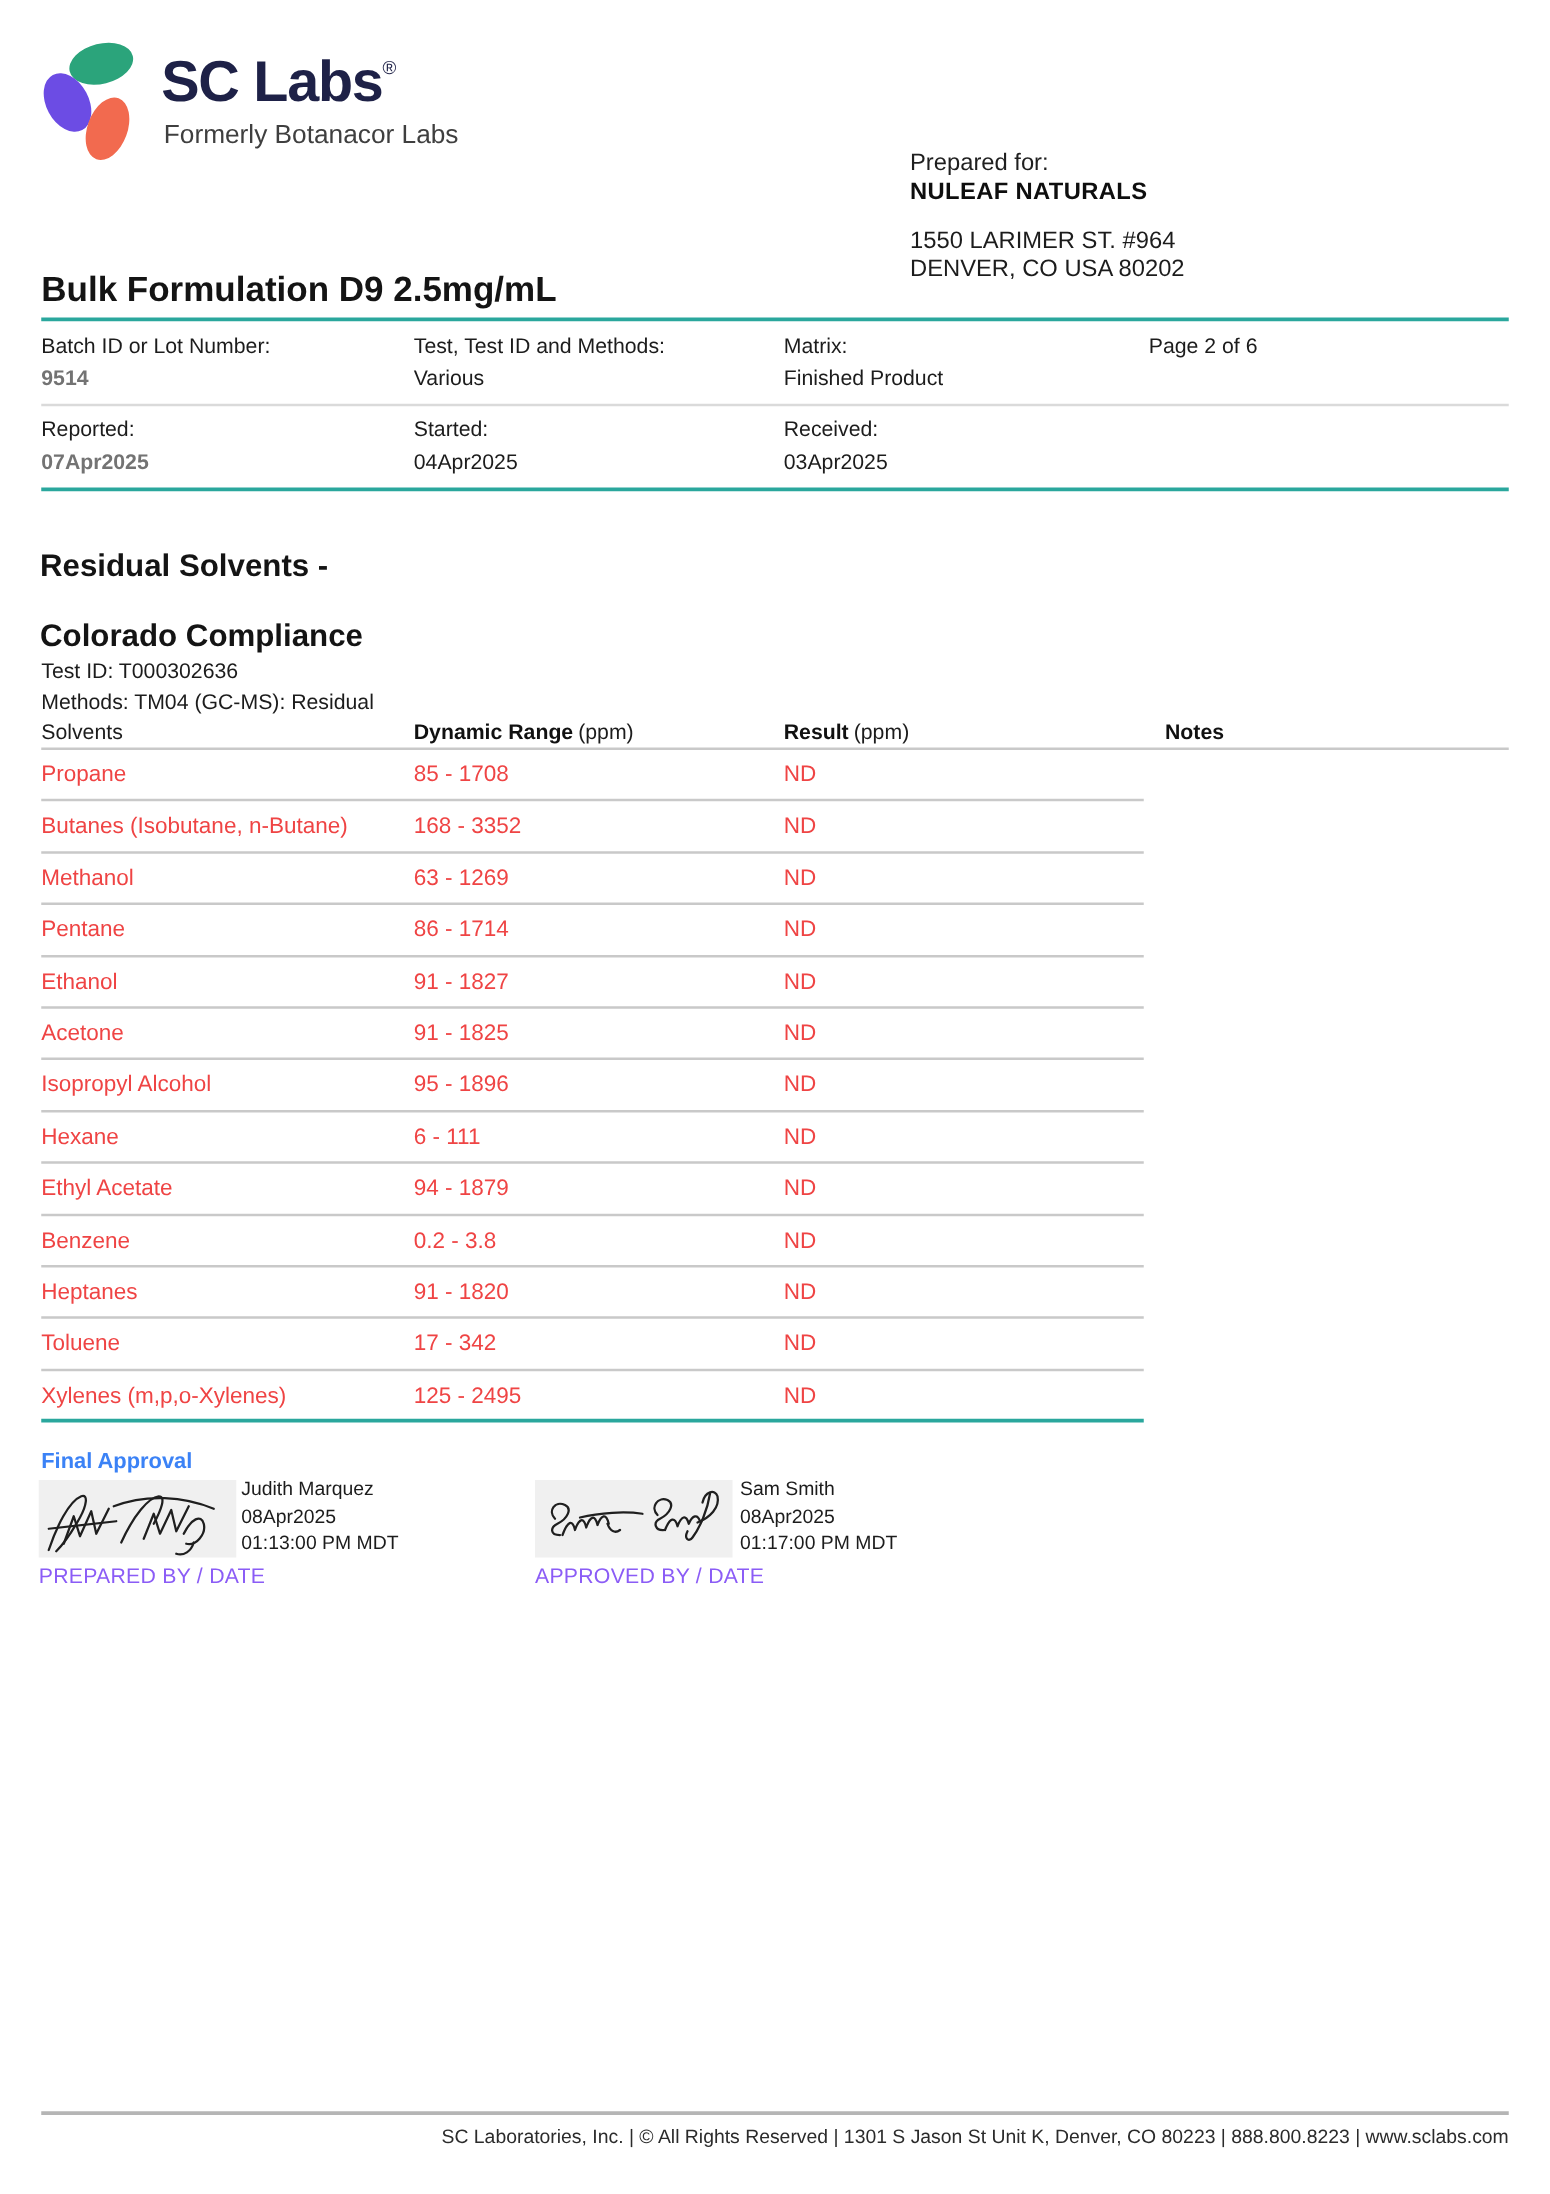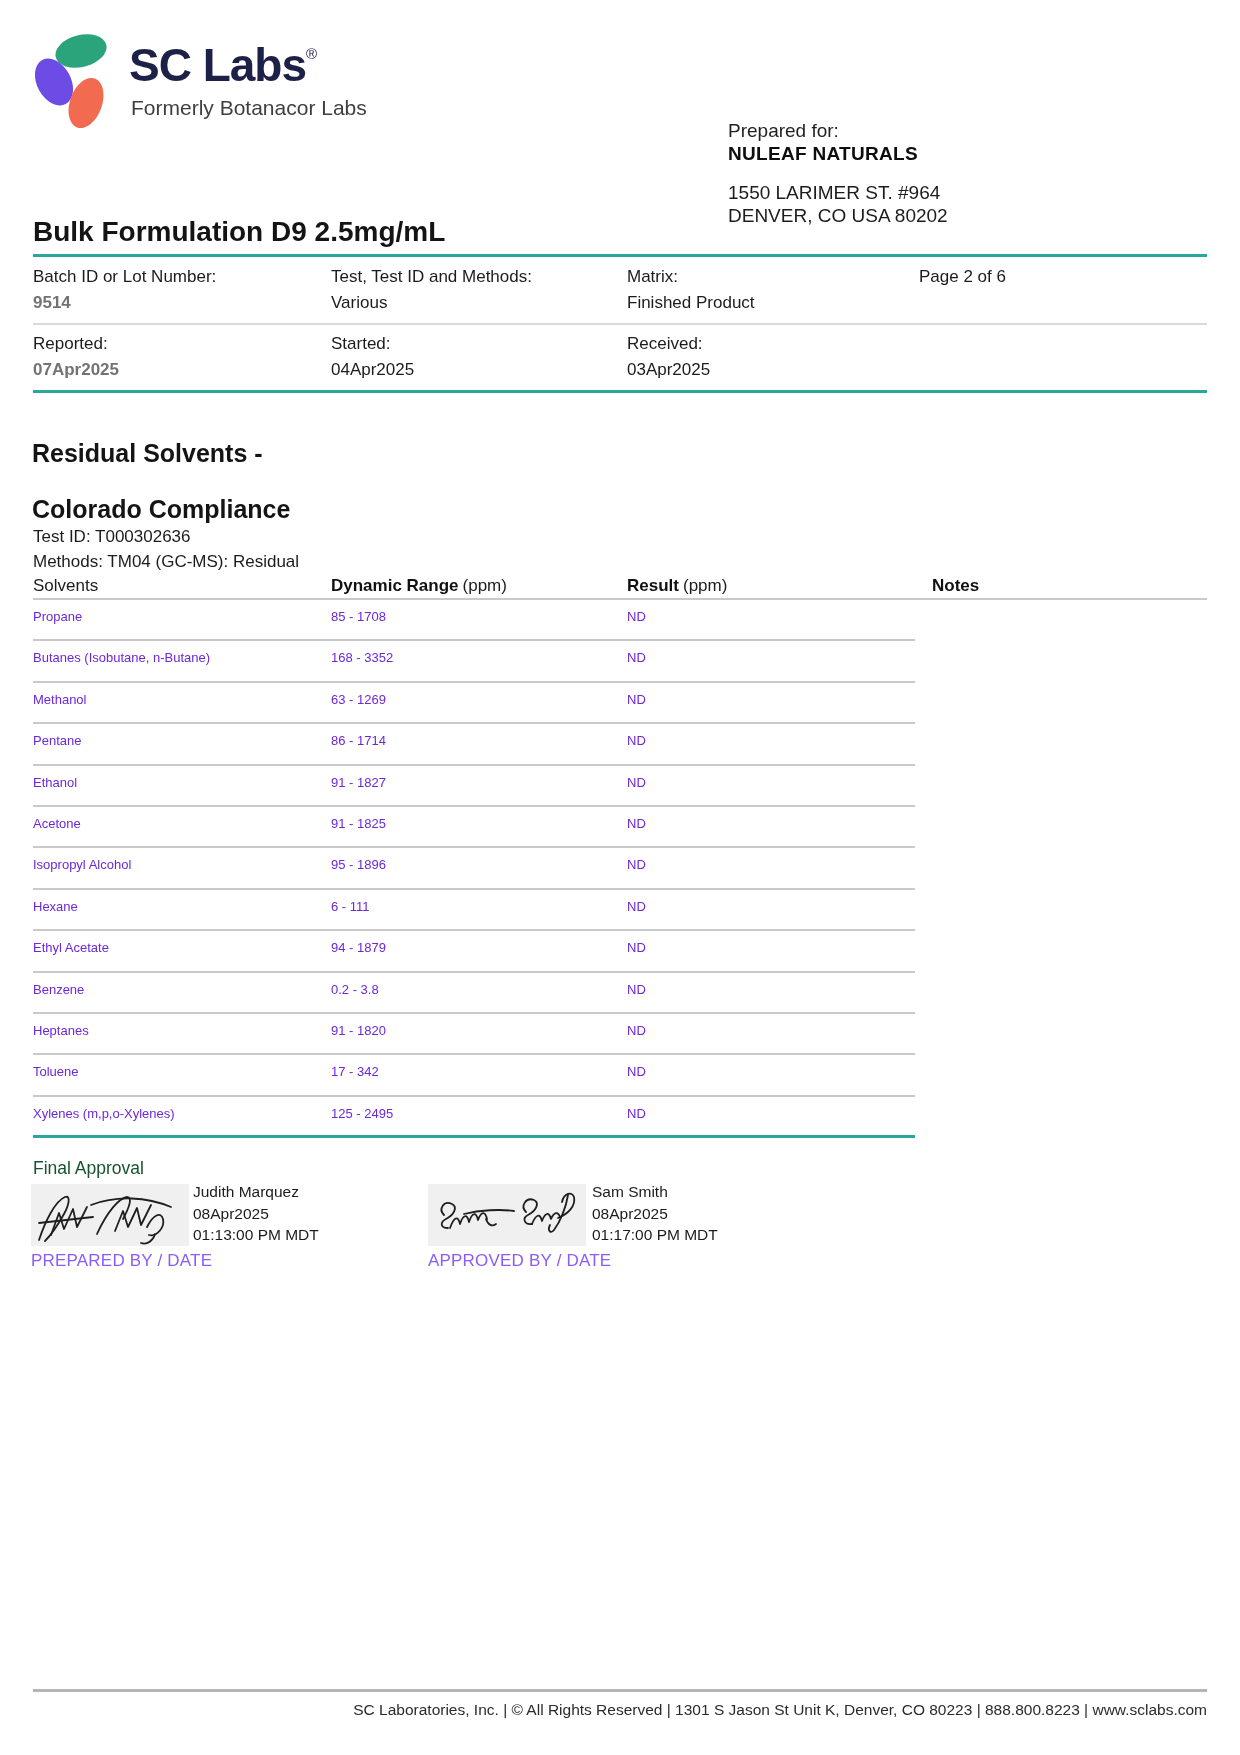--- a/index.html
+++ b/index.html
@@ -45,25 +45,25 @@
 
   
   .tbl-head{top:576px;font-size:17px;color:#1c1c1c;}
   .th-b{font-weight:700;color:#111;}
   .th-unit{margin-left:4px;font-weight:400;color:#1c1c1c;}
   .head-div{left:33px;top:598px;width:1174px;height:2px;background:#c9c9c9;}
   .rows{left:33px;top:600px;width:1174px;}
   .s-row{position:relative;height:41.4px;}
   .s-row::after{content:"";position:absolute;left:0;bottom:0;width:882px;height:2px;background:#c9c9c9;}
   .s-row.last::after{height:3px;background:var(--teal);}
-  .s-row .cell{position:absolute;top:9px;font-size:13px;color:#6d28d9;white-space:nowrap;}
+  .s-row .cell{position:absolute;top:9px;font-size:18px;color:#ef4444;white-space:nowrap;}
   .c-name{left:0;} .c-range{left:298px;} .c-result{left:594px;} .c-notes{left:899px;}
 
   
-  .fa-title{left:33px;top:1158px;font-size:17.5px;font-weight:400;color:#14532d;}
+  .fa-title{left:33px;top:1158px;font-size:17.5px;font-weight:700;color:#3b82f6;}
   .sig-box{top:1184px;width:158px;height:62px;background:var(--sigbox);}
   .sig1{left:31px;} .sig2{left:428px;}
   .sig-box svg{width:100%;height:100%;}
   .sig-box path{fill:none;stroke:#1f1f1f;stroke-width:1.8;stroke-linecap:round;stroke-linejoin:round;}
   .sig-meta{top:1181px;font-size:15.5px;line-height:21.5px;color:#1c1c1c;}
   .meta1{left:193px;} .meta2{left:592px;}
   .sig-caption{top:1251px;font-size:17px;color:#8b5cf6;letter-spacing:.2px;}
   .cap1{left:31px;} .cap2{left:428px;}
 
   

